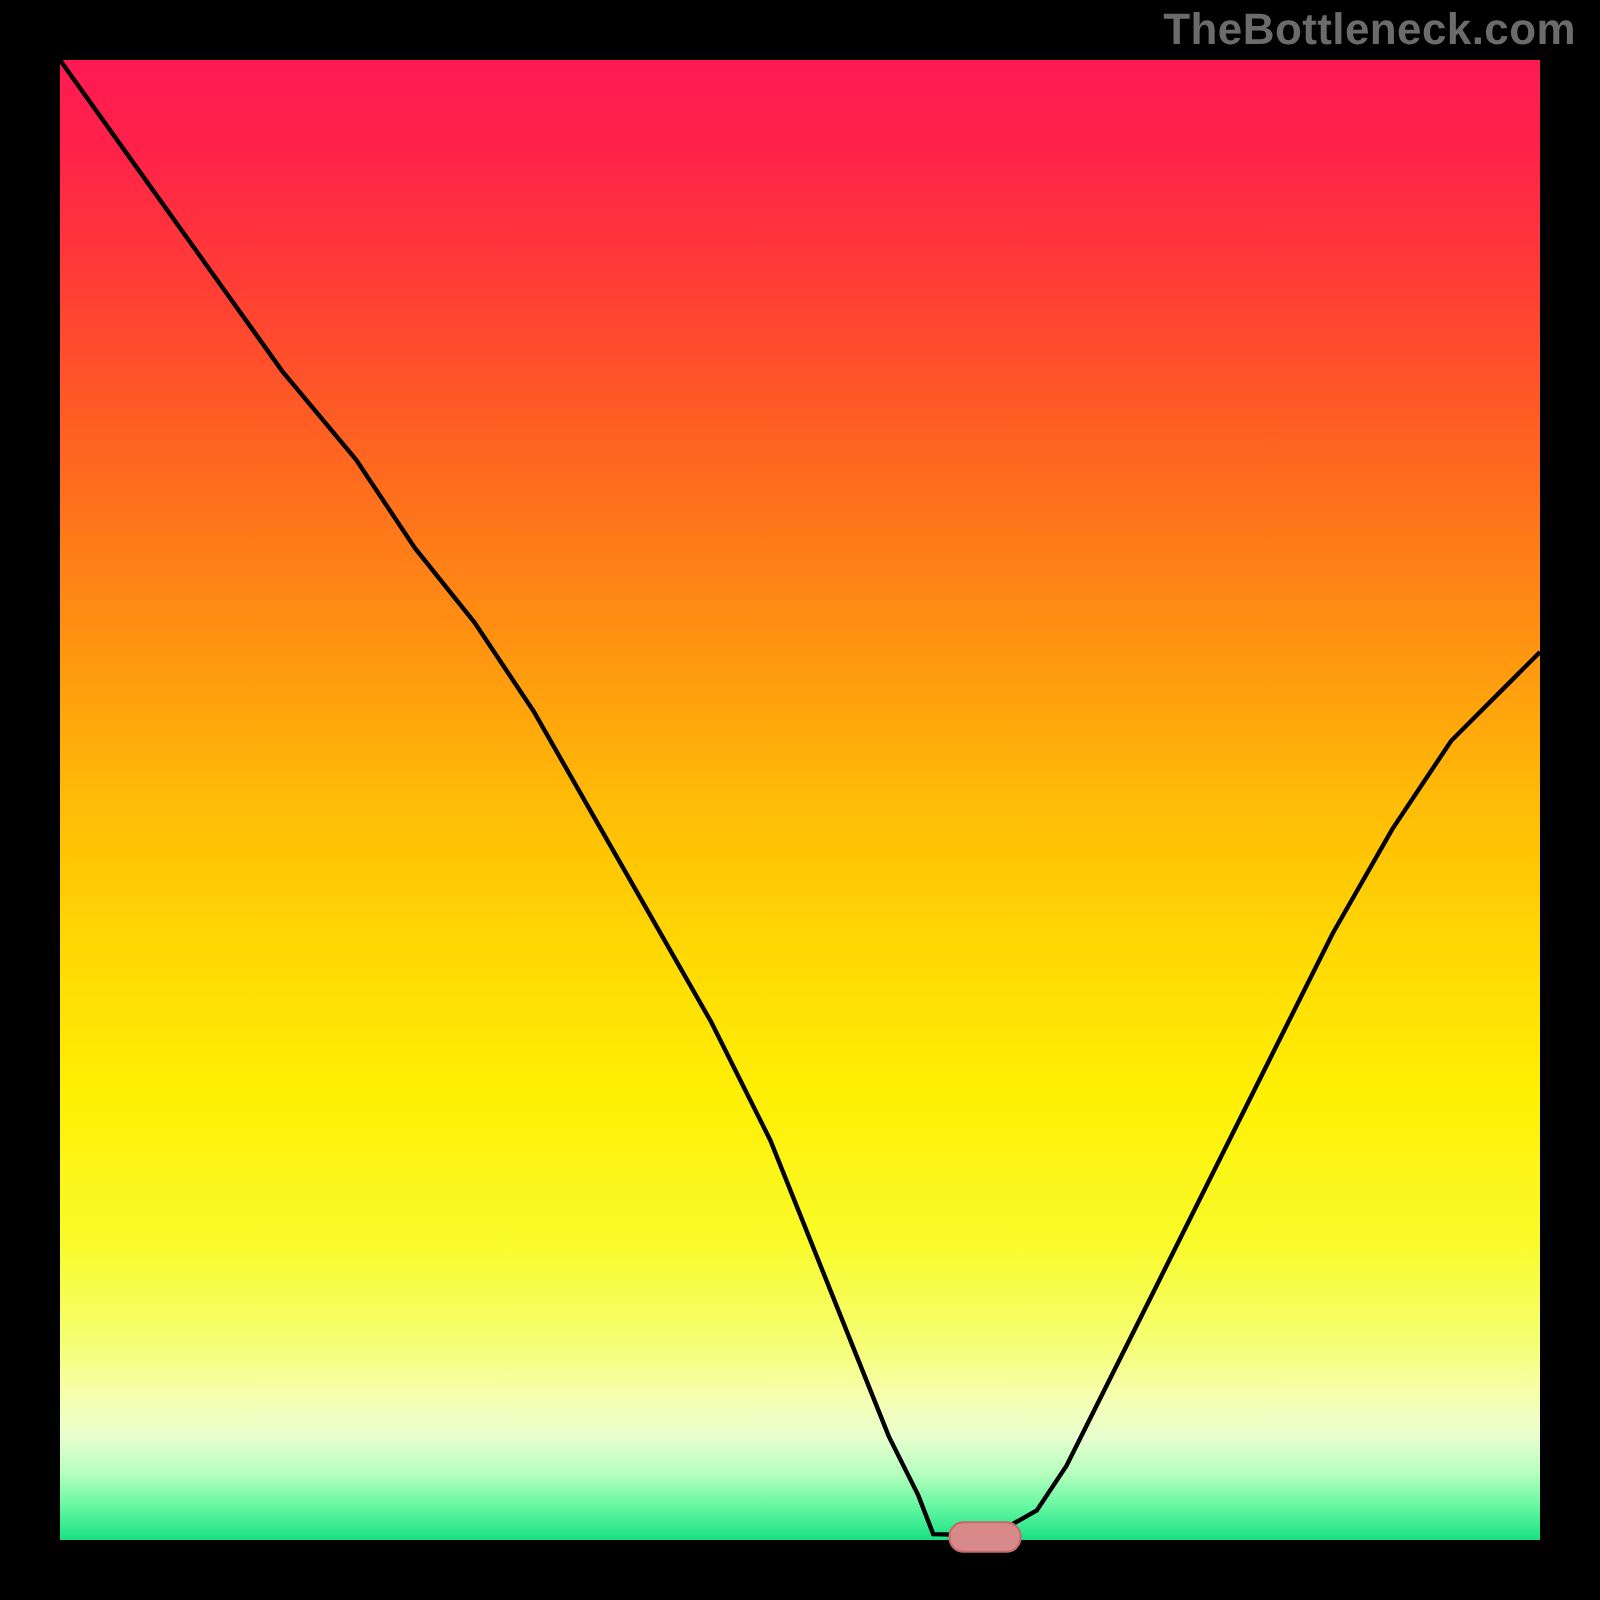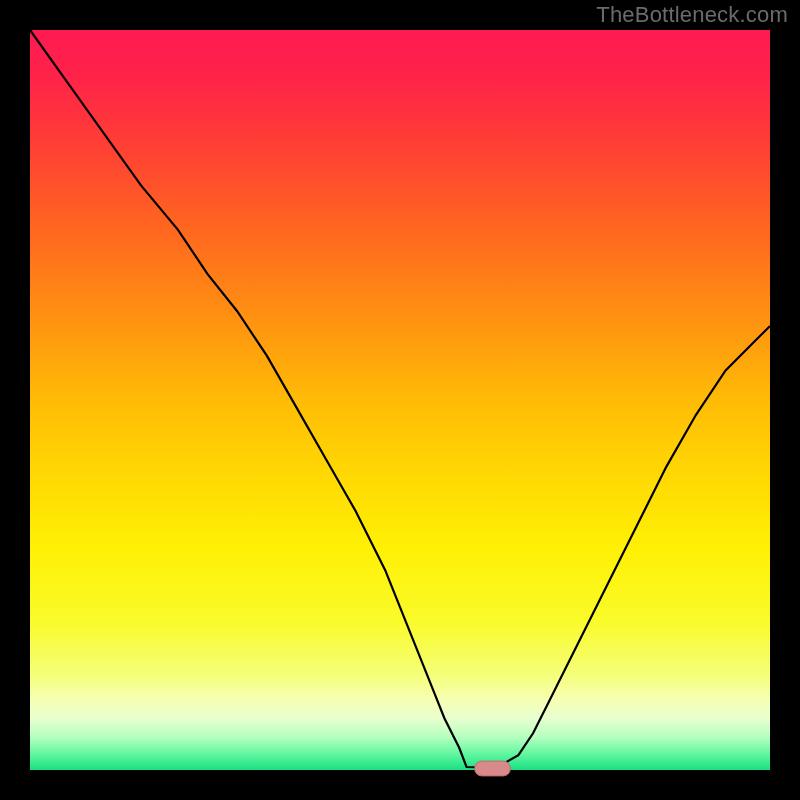--- a/index.html
+++ b/index.html
@@ -15,21 +15,21 @@
     width: 800px;
     height: 800px;
     background: #000000;
   }
   .watermark {
     position: absolute;
     top: 2px;
     right: 12px;
     font-family: Arial, Helvetica, sans-serif;
     font-size: 22px;
-    font-weight: 400;
+    font-weight: 700;
     color: #6b6b6b;
     letter-spacing: 0.2px;
   }
   svg {
     position: absolute;
     top: 0;
     left: 0;
   }
 </style>
 </head>

